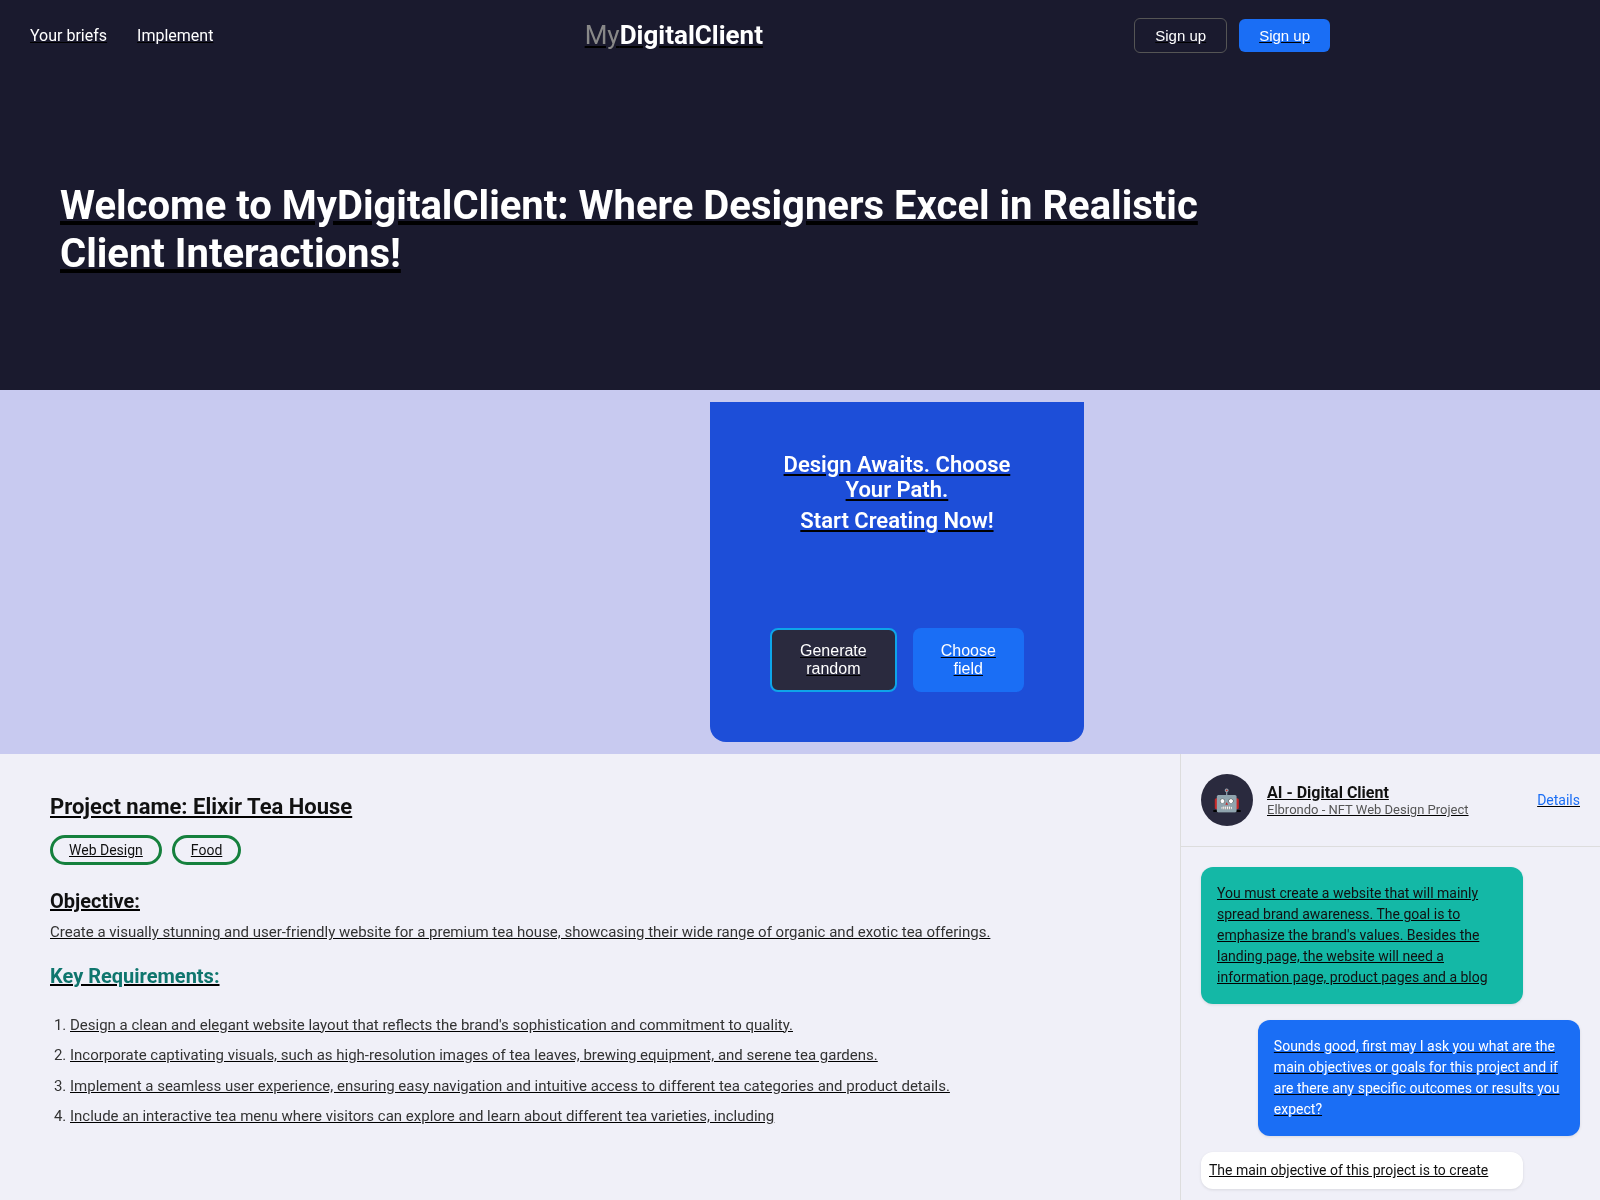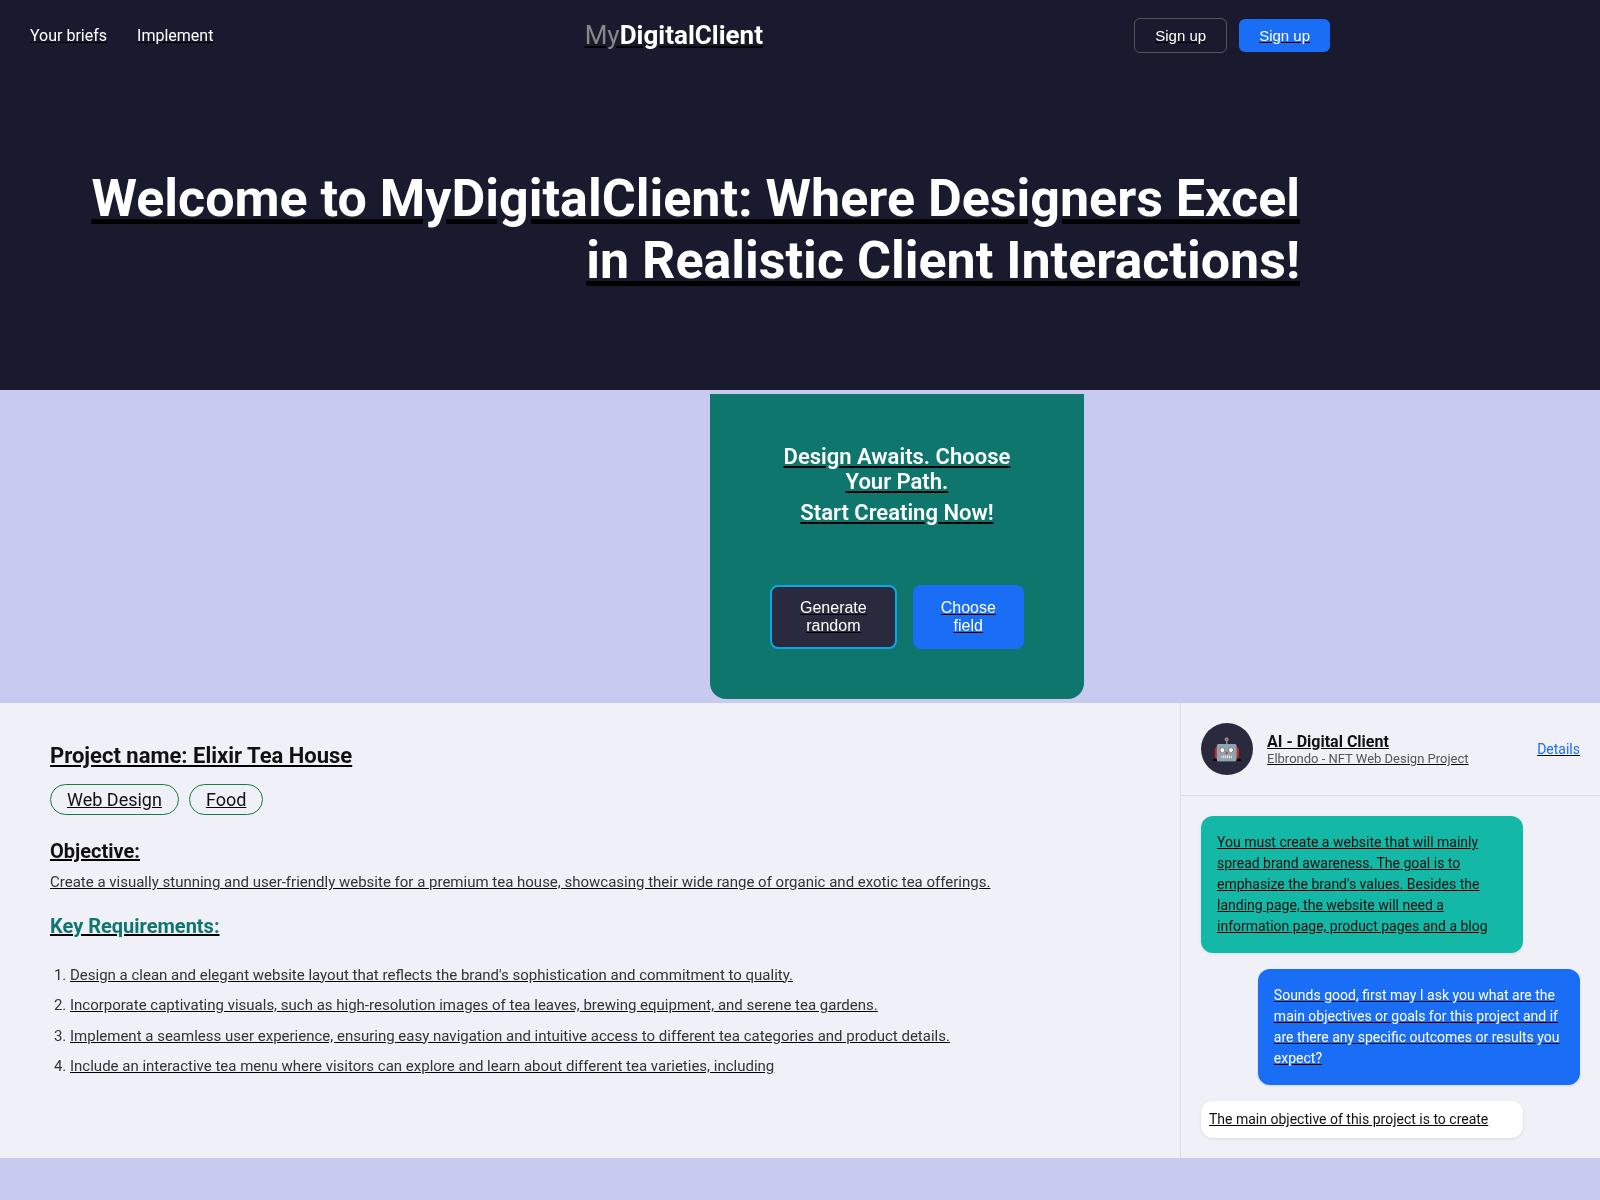--- a/index.html
+++ b/index.html
@@ -70,23 +70,23 @@
     
     .hero-content {
       flex: 1;
       display: flex;
       align-items: center;
       justify-content: center;
       padding: 20px 60px;
     }
     .hero-title {
       color: #ffffff;
-      font-size: 52px;
-      font-weight: 700;
-      text-align: right;
+      font-size: 40px;
+      font-weight: 700;
+      text-align: left;
       line-height: 1.2;
     }
     .design-awaits-title {
       color: #ffffff;
       font-size: 22px;
       font-weight: 600;
       margin-bottom: 6px;
     }
     .design-awaits-subtitle {
       color: #ffffff;
@@ -145,24 +145,24 @@
       font-weight: 700;
       color: #111;
       margin-bottom: 16px;
     }
     .tags {
       display: flex;
       gap: 10px;
       margin-bottom: 24px;
     }
     .tag {
-      border: 1px solid #15803d;
+      border: 3px solid #15803d;
       border-radius: 20px;
       padding: 4px 16px;
-      font-size: 18px;
+      font-size: 14px;
       color: #111;
       background: transparent;
     }
     .section-title {
       font-size: 20px;
       font-weight: 700;
       color: #111;
       margin-bottom: 8px;
     }
     .section-text {
@@ -275,28 +275,29 @@
       background: #1a1a2e;
       flex: 1;
       display: flex;
       flex-direction: column;
     }
     .right-dark-col {
       width: 240px;
       background: #1a1a2e;
     }
     .design-center-box {
-      margin: 4px 355px;
-      flex: 1;
-      background: #0f766e;
+      margin: 12px 355px;
+      flex: 1;
+      background: #1d4ed8;
       padding: 50px 60px 50px;
       display: flex;
       flex-direction: column;
       align-items: center;
       border-radius: 0 0 16px 16px;
+      gap: 35px;
     }
   </style>
 </head>
 <body>
 
 <div class="page-wrapper">
 
   <div class="top-bar">
 
     <div class="hero-dark">

